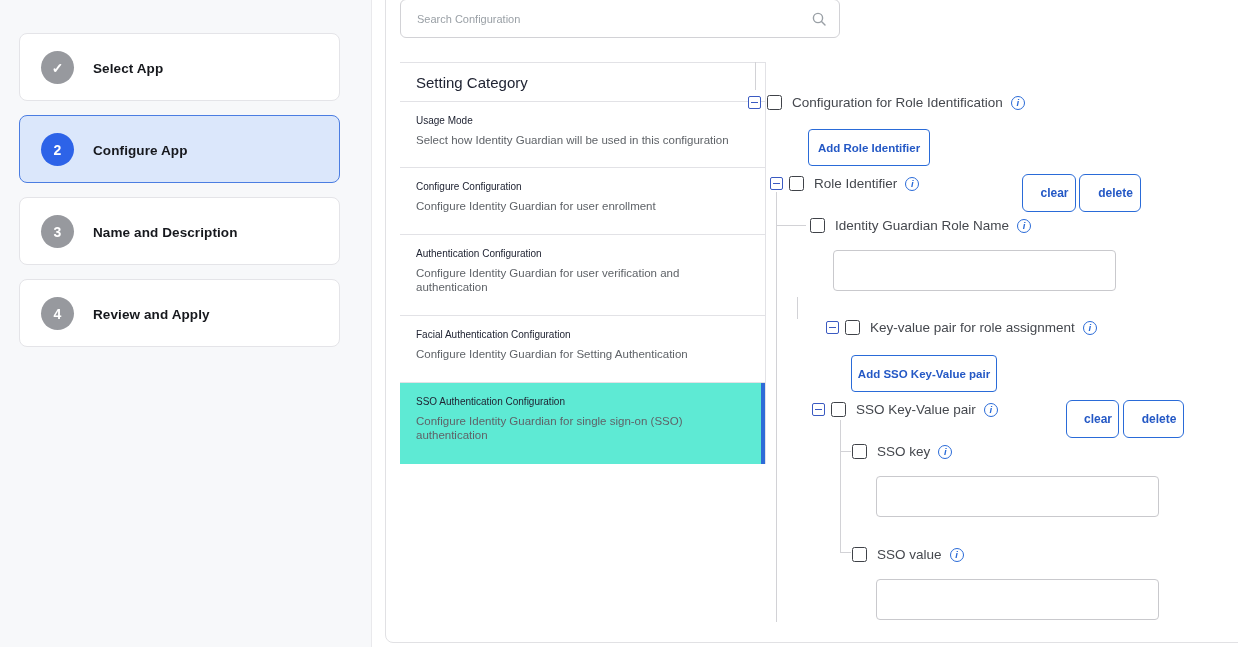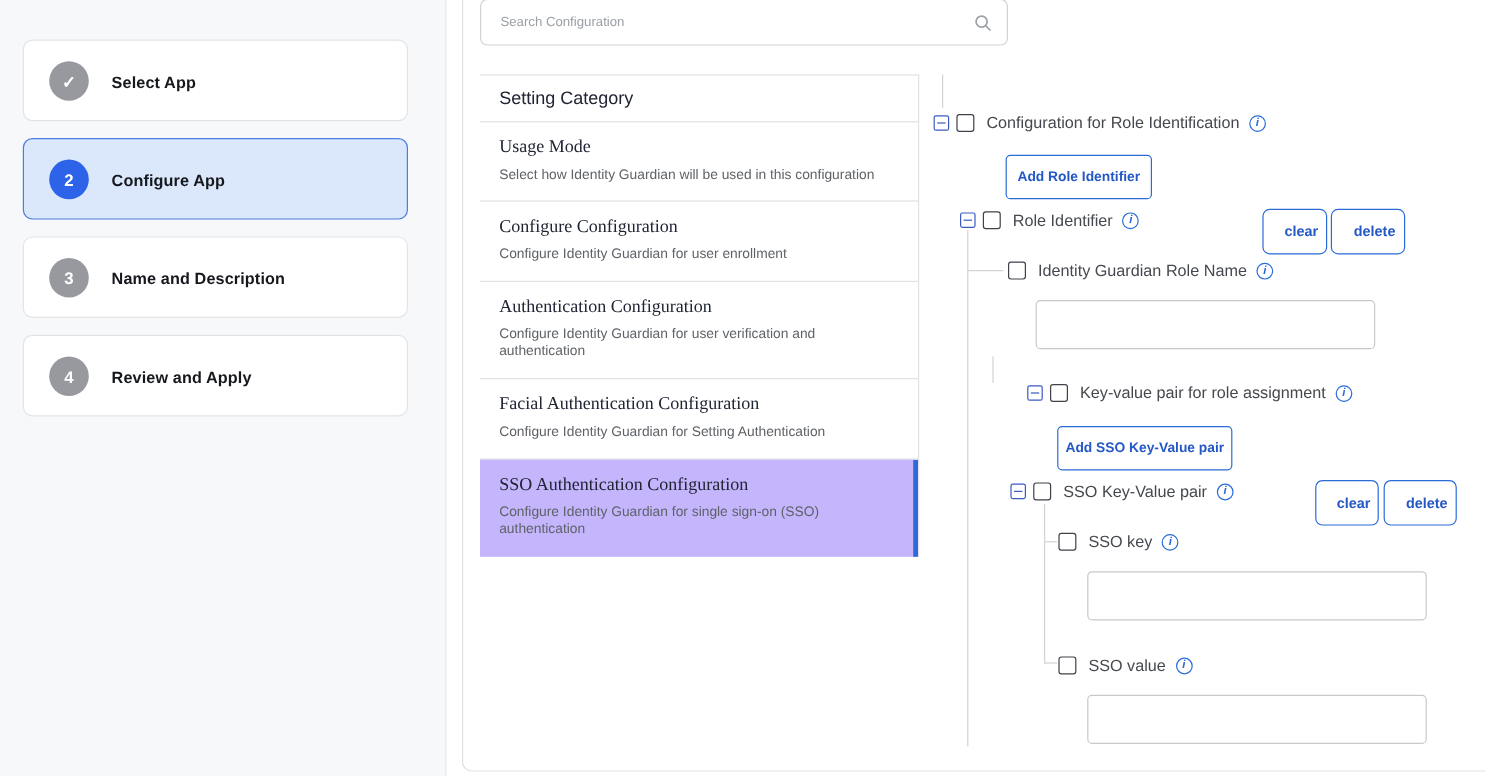--- a/index.html
+++ b/index.html
@@ -58,30 +58,30 @@
   .category-panel {
     position: absolute; left: 400px; top: 62px; width: 366px;
     border-top: 1px solid #e2e2e6; border-right: 1px solid #e2e2e6;
     background: #fff;
   }
   .category-header {
     height: 39px; padding: 11px 0 0 16px;
     font-size: 15px; color: #202433; border-bottom: 1px solid #e2e2e6;
   }
   .category-item { padding: 13px 6px 0 16px; border-bottom: 1px solid #e2e2e6; cursor: pointer; }
-  .category-item .ci-title { font-size: 15px; color: #202433; font-family: Liberation Serif, serif; }
+  .category-item .ci-title { font-size: 10px; color: #202433; }
   .category-item .ci-desc { font-size: 11.5px; color: #5f6368; line-height: 14px; margin-top: 7px; padding-right: 6px; }
   .ci-h66 { height: 66px; } .ci-h67 { height: 67px; } .ci-h81 { height: 81px; }
   .category-item.selected {
-    background: #c4b5fd; border-bottom: none;
+    background: #5eead4; border-bottom: none;
     box-shadow: inset -4px 0 0 #2f6bd8;
   }
 
   
-  .tree { position: absolute; left: 766px; top: 0; width: 472px; height: 572px; }
+  .tree { position: absolute; left: 736px; top: 0; width: 472px; height: 572px; }
   .tline { position: absolute; background: #d2d2d6; }
 
   .tree-row { position: absolute; display: flex; align-items: center; height: 17px; }
   .tgl {
     width: 13px; height: 13px; border: 1px solid #3a5ac2; border-radius: 2px;
     background: #fff; margin-right: 6px; flex: 0 0 auto;
     display: flex; align-items: center; justify-content: center; cursor: pointer;
   }
   .tgl .minus { width: 7px; height: 1.6px; background: #3a5ac2; display: block; }
   .cbx {

